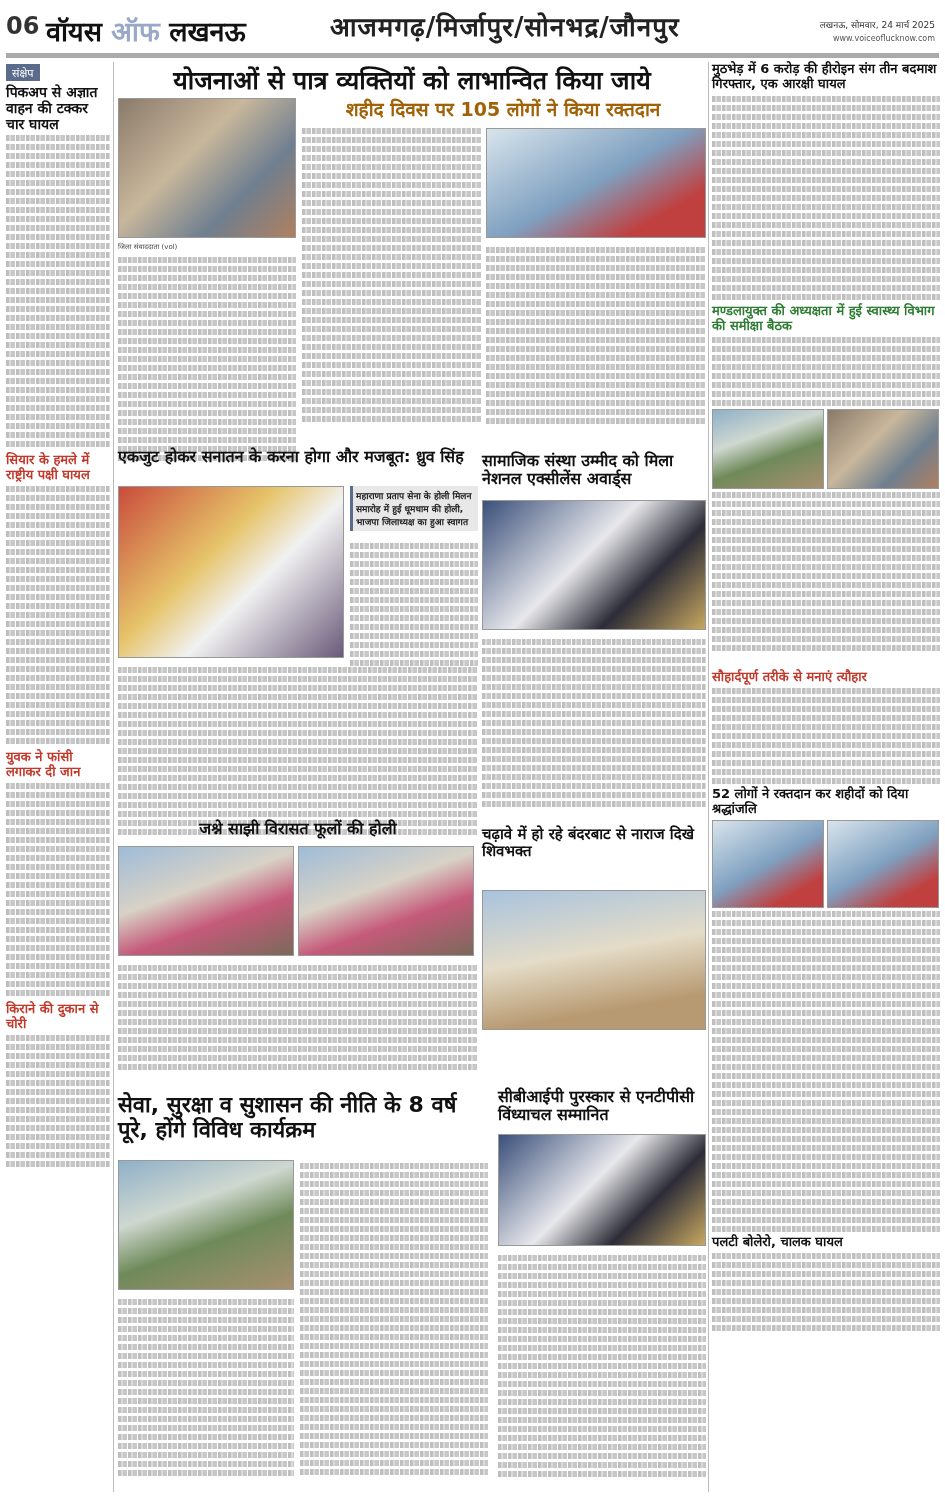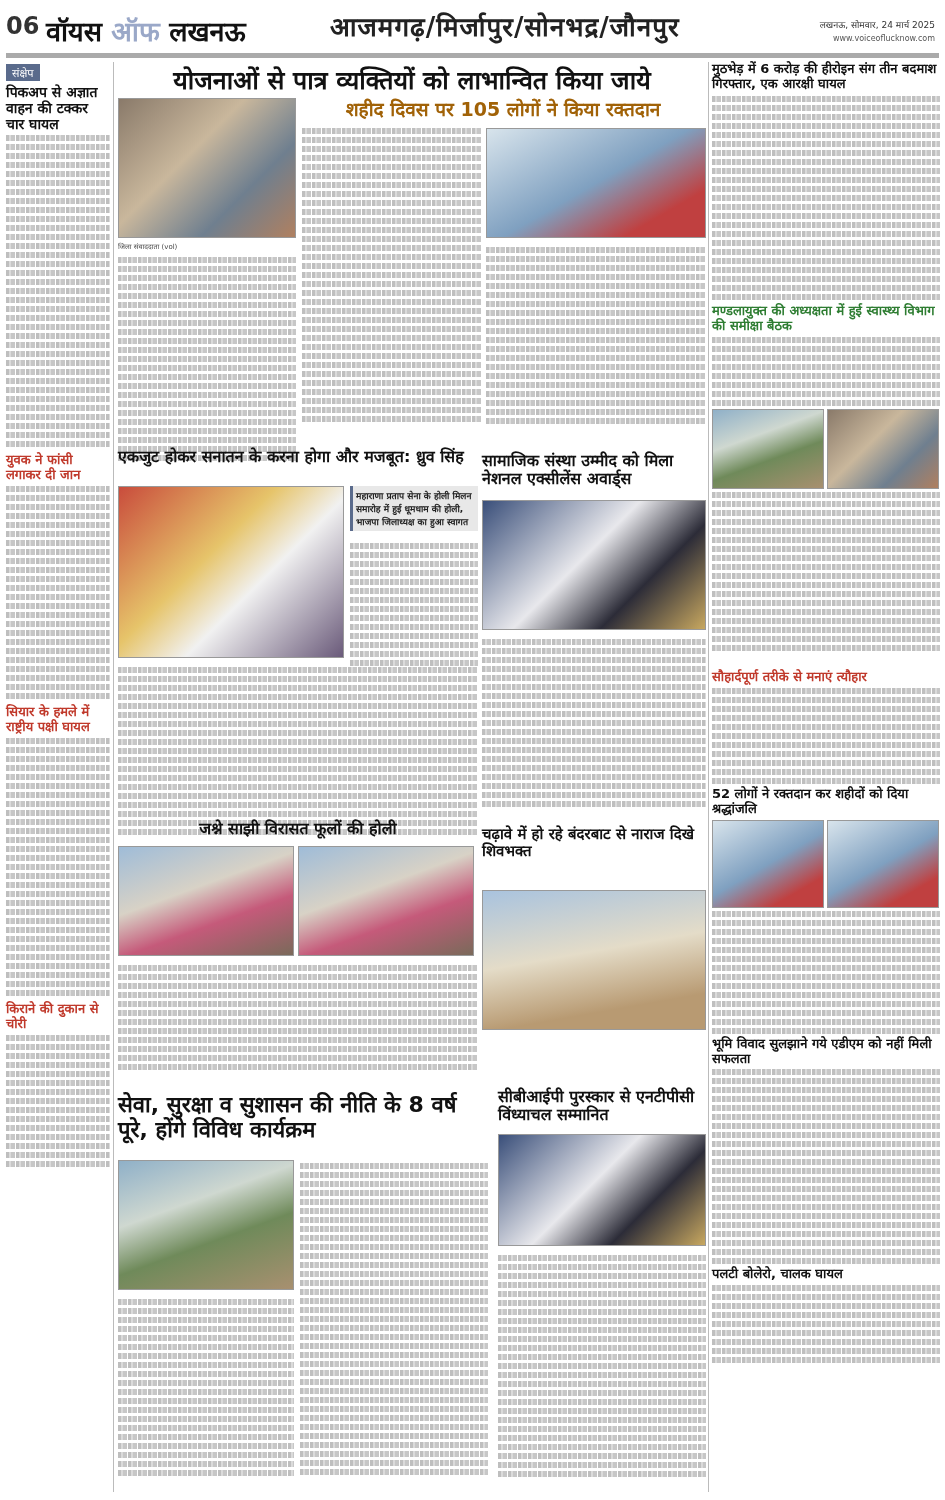--- a/index.html
+++ b/index.html
@@ -93,57 +93,57 @@
         <div class="line"></div>
         <div class="line"></div>
         <div class="line"></div>
         <div class="line"></div>
         <div class="line"></div>
         <div class="line"></div>
         <div class="line"></div>
     </div>
   </div>
   <div class="story">
+    <div class="hl" style="font-size:13px;">सियार के हमले में राष्ट्रीय पक्षी घायल</div>
+    <div class="lines">
+      <div class="line"></div>
+        <div class="line"></div>
+        <div class="line"></div>
+        <div class="line"></div>
+        <div class="line"></div>
+        <div class="line"></div>
+        <div class="line"></div>
+        <div class="line"></div>
+        <div class="line"></div>
+        <div class="line"></div>
+        <div class="line"></div>
+        <div class="line"></div>
+        <div class="line"></div>
+        <div class="line"></div>
+        <div class="line"></div>
+        <div class="line"></div>
+        <div class="line"></div>
+        <div class="line"></div>
+        <div class="line"></div>
+        <div class="line"></div>
+        <div class="line"></div>
+        <div class="line"></div>
+        <div class="line"></div>
+        <div class="line"></div>
+        <div class="line"></div>
+        <div class="line"></div>
+        <div class="line"></div>
+        <div class="line"></div>
+        <div class="line"></div>
+    </div>
+  </div>
+  <div class="story">
     <div class="hl" style="font-size:13px;">युवक ने फांसी लगाकर दी जान</div>
     <div class="lines">
       <div class="line"></div>
-        <div class="line"></div>
-        <div class="line"></div>
-        <div class="line"></div>
-        <div class="line"></div>
-        <div class="line"></div>
-        <div class="line"></div>
-        <div class="line"></div>
-        <div class="line"></div>
-        <div class="line"></div>
-        <div class="line"></div>
-        <div class="line"></div>
-        <div class="line"></div>
-        <div class="line"></div>
-        <div class="line"></div>
-        <div class="line"></div>
-        <div class="line"></div>
-        <div class="line"></div>
-        <div class="line"></div>
-        <div class="line"></div>
-        <div class="line"></div>
-        <div class="line"></div>
-        <div class="line"></div>
-        <div class="line"></div>
-    </div>
-  </div>
-  <div class="story">
-    <div class="hl" style="font-size:13px;">सियार के हमले में राष्ट्रीय पक्षी घायल</div>
-    <div class="lines">
-      <div class="line"></div>
-        <div class="line"></div>
-        <div class="line"></div>
-        <div class="line"></div>
-        <div class="line"></div>
-        <div class="line"></div>
         <div class="line"></div>
         <div class="line"></div>
         <div class="line"></div>
         <div class="line"></div>
         <div class="line"></div>
         <div class="line"></div>
         <div class="line"></div>
         <div class="line"></div>
         <div class="line"></div>
         <div class="line"></div>
@@ -563,21 +563,20 @@
       <div class="line"></div>
       <div class="line"></div>
       <div class="line"></div>
       <div class="line"></div>
       <div class="line"></div>
       <div class="line"></div>
       <div class="line"></div>
       <div class="line"></div>
       <div class="line"></div>
   </div>
-  <div class="hl-dark" style="font-size:13px; margin-top:3px;">भूमि विवाद सुलझाने गये एडीएम को नहीं मिली सफलता</div>
   <div class="lines">
     <div class="line"></div>
       <div class="line"></div>
       <div class="line"></div>
       <div class="line"></div>
       <div class="line"></div>
       <div class="line"></div>
       <div class="line"></div>
       <div class="line"></div>
       <div class="line"></div>

